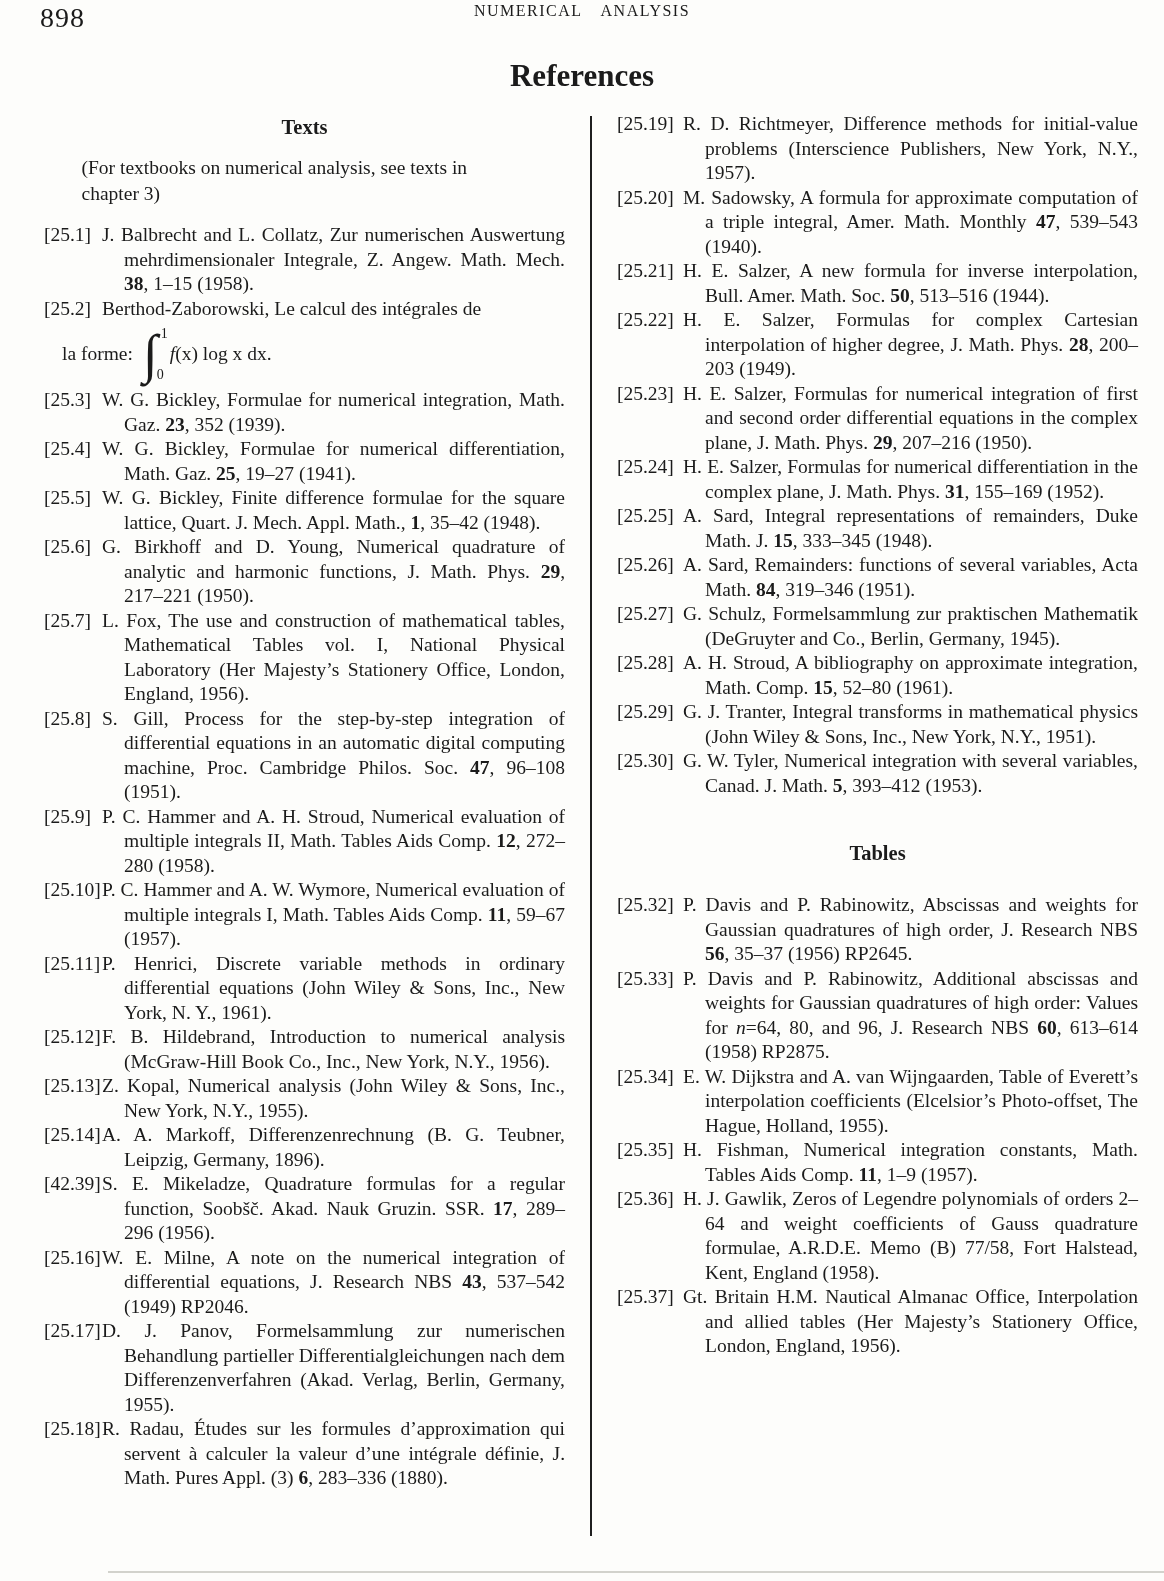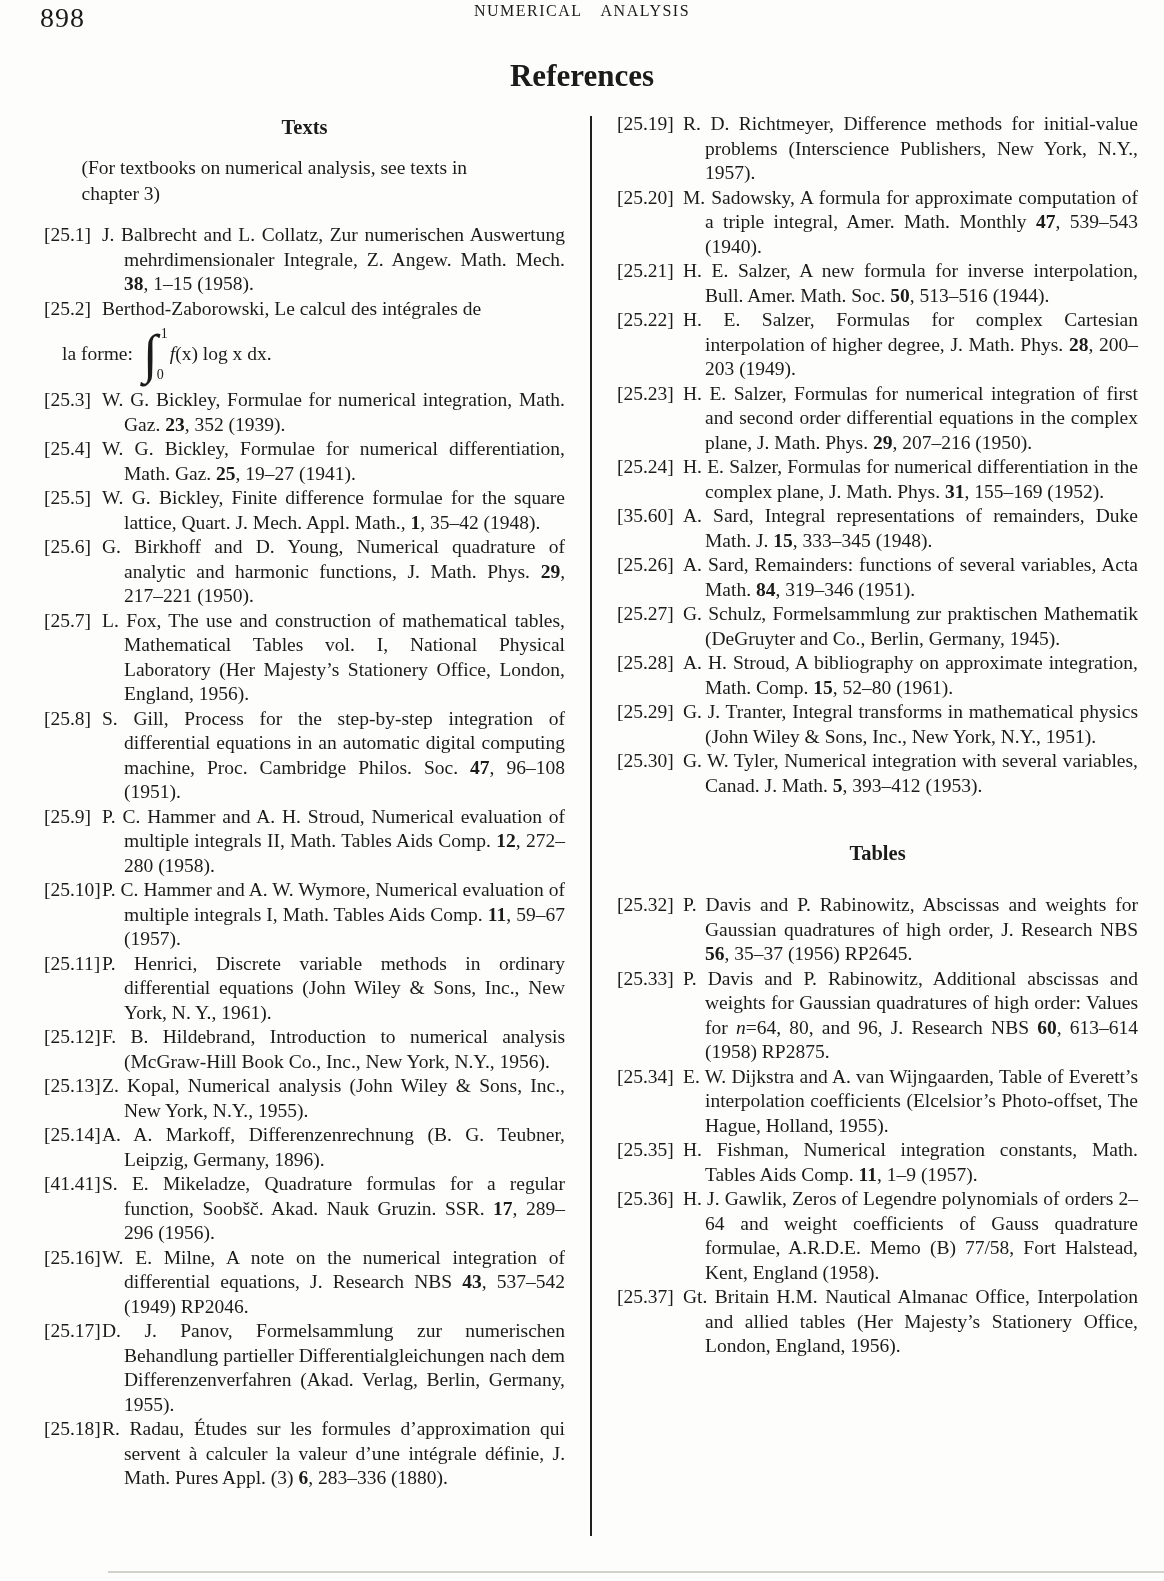--- a/index.html
+++ b/index.html
@@ -160,21 +160,21 @@
           <div class="entry">
             <div class="first"><span class="ref-label">[25.12]</span><span>F. B. Hildebrand, Introduction to numerical analysis (McGraw-Hill Book Co., Inc., New York, N.Y., 1956).</span></div>
           </div>
           <div class="entry">
             <div class="first"><span class="ref-label">[25.13]</span><span>Z. Kopal, Numerical analysis (John Wiley &amp; Sons, Inc., New York, N.Y., 1955).</span></div>
           </div>
           <div class="entry">
             <div class="first"><span class="ref-label">[25.14]</span><span>A. A. Markoff, Differenzenrechnung (B. G. Teubner, Leipzig, Germany, 1896).</span></div>
           </div>
           <div class="entry">
-            <div class="first"><span class="ref-label">[41.41]</span><span>S. E. Mikeladze, Quadrature formulas for a regular function, Soobšč. Akad. Nauk Gruzin. SSR. <b>17</b>, 289–296 (1956).</span></div>
+            <div class="first"><span class="ref-label">[42.39]</span><span>S. E. Mikeladze, Quadrature formulas for a regular function, Soobšč. Akad. Nauk Gruzin. SSR. <b>17</b>, 289–296 (1956).</span></div>
           </div>
           <div class="entry">
             <div class="first"><span class="ref-label">[25.16]</span><span>W. E. Milne, A note on the numerical integration of differential equations, J. Research NBS <b>43</b>, 537–542 (1949) RP2046.</span></div>
           </div>
           <div class="entry">
             <div class="first"><span class="ref-label">[25.17]</span><span>D. J. Panov, Formelsammlung zur numerischen Behandlung partieller Differentialgleichungen nach dem Differenzenverfahren (Akad. Verlag, Berlin, Germany, 1955).</span></div>
           </div>
           <div class="entry">
             <div class="first"><span class="ref-label">[25.18]</span><span>R. Radau, Études sur les formules d’approximation qui servent à calculer la valeur d’une intégrale définie, J. Math. Pures Appl. (3) <b>6</b>, 283–336 (1880).</span></div>
           </div>
@@ -197,21 +197,21 @@
           <div class="entry">
             <div class="first"><span class="ref-label">[25.22]</span><span>H. E. Salzer, Formulas for complex Cartesian interpolation of higher degree, J. Math. Phys. <b>28</b>, 200–203 (1949).</span></div>
           </div>
           <div class="entry">
             <div class="first"><span class="ref-label">[25.23]</span><span>H. E. Salzer, Formulas for numerical integration of first and second order differential equations in the complex plane, J. Math. Phys. <b>29</b>, 207–216 (1950).</span></div>
           </div>
           <div class="entry">
             <div class="first"><span class="ref-label">[25.24]</span><span>H. E. Salzer, Formulas for numerical differentiation in the complex plane, J. Math. Phys. <b>31</b>, 155–169 (1952).</span></div>
           </div>
           <div class="entry">
-            <div class="first"><span class="ref-label">[35.60]</span><span>A. Sard, Integral representations of remainders, Duke Math. J. <b>15</b>, 333–345 (1948).</span></div>
+            <div class="first"><span class="ref-label">[25.25]</span><span>A. Sard, Integral representations of remainders, Duke Math. J. <b>15</b>, 333–345 (1948).</span></div>
           </div>
           <div class="entry">
             <div class="first"><span class="ref-label">[25.26]</span><span>A. Sard, Remainders: functions of several variables, Acta Math. <b>84</b>, 319–346 (1951).</span></div>
           </div>
           <div class="entry">
             <div class="first"><span class="ref-label">[25.27]</span><span>G. Schulz, Formelsammlung zur praktischen Mathematik (DeGruyter and Co., Berlin, Germany, 1945).</span></div>
           </div>
           <div class="entry">
             <div class="first"><span class="ref-label">[25.28]</span><span>A. H. Stroud, A bibliography on approximate integration, Math. Comp. <b>15</b>, 52–80 (1961).</span></div>
           </div>

